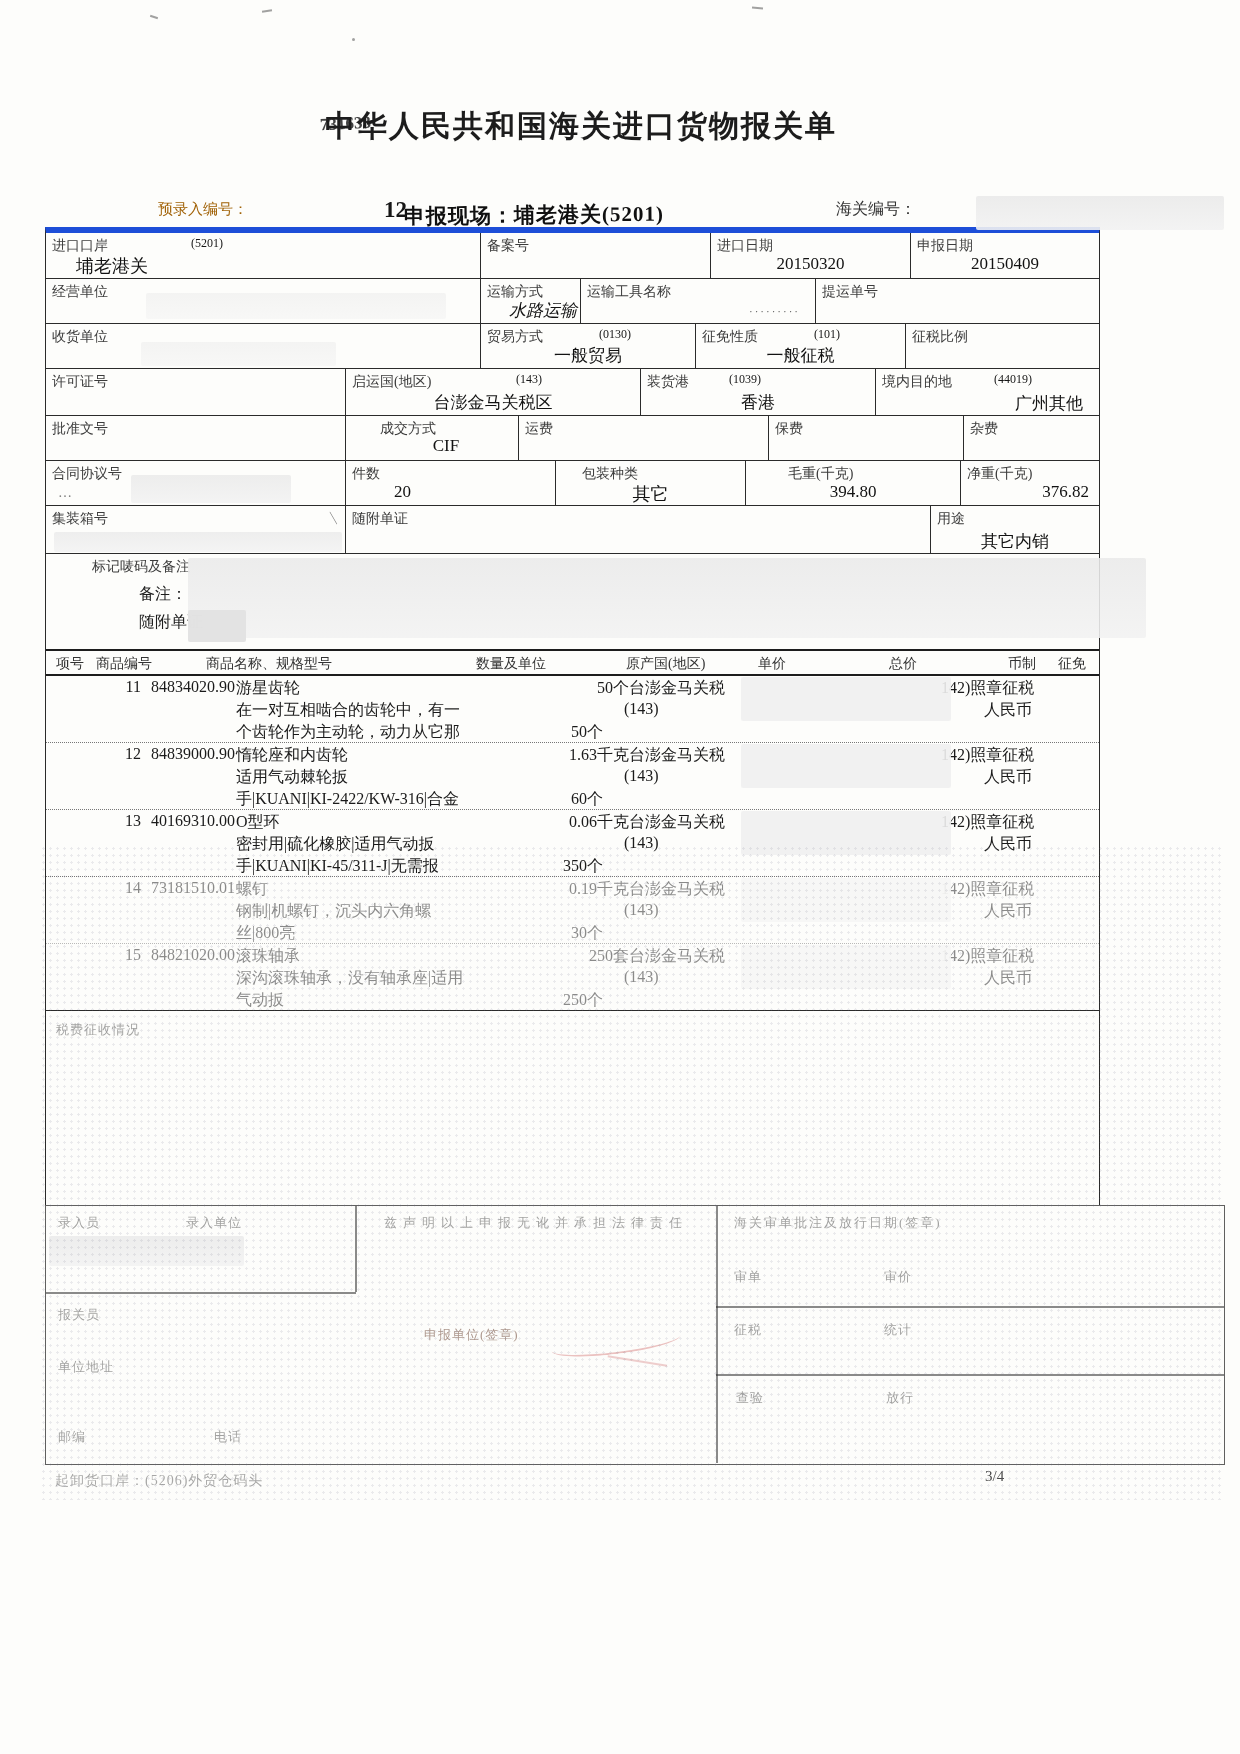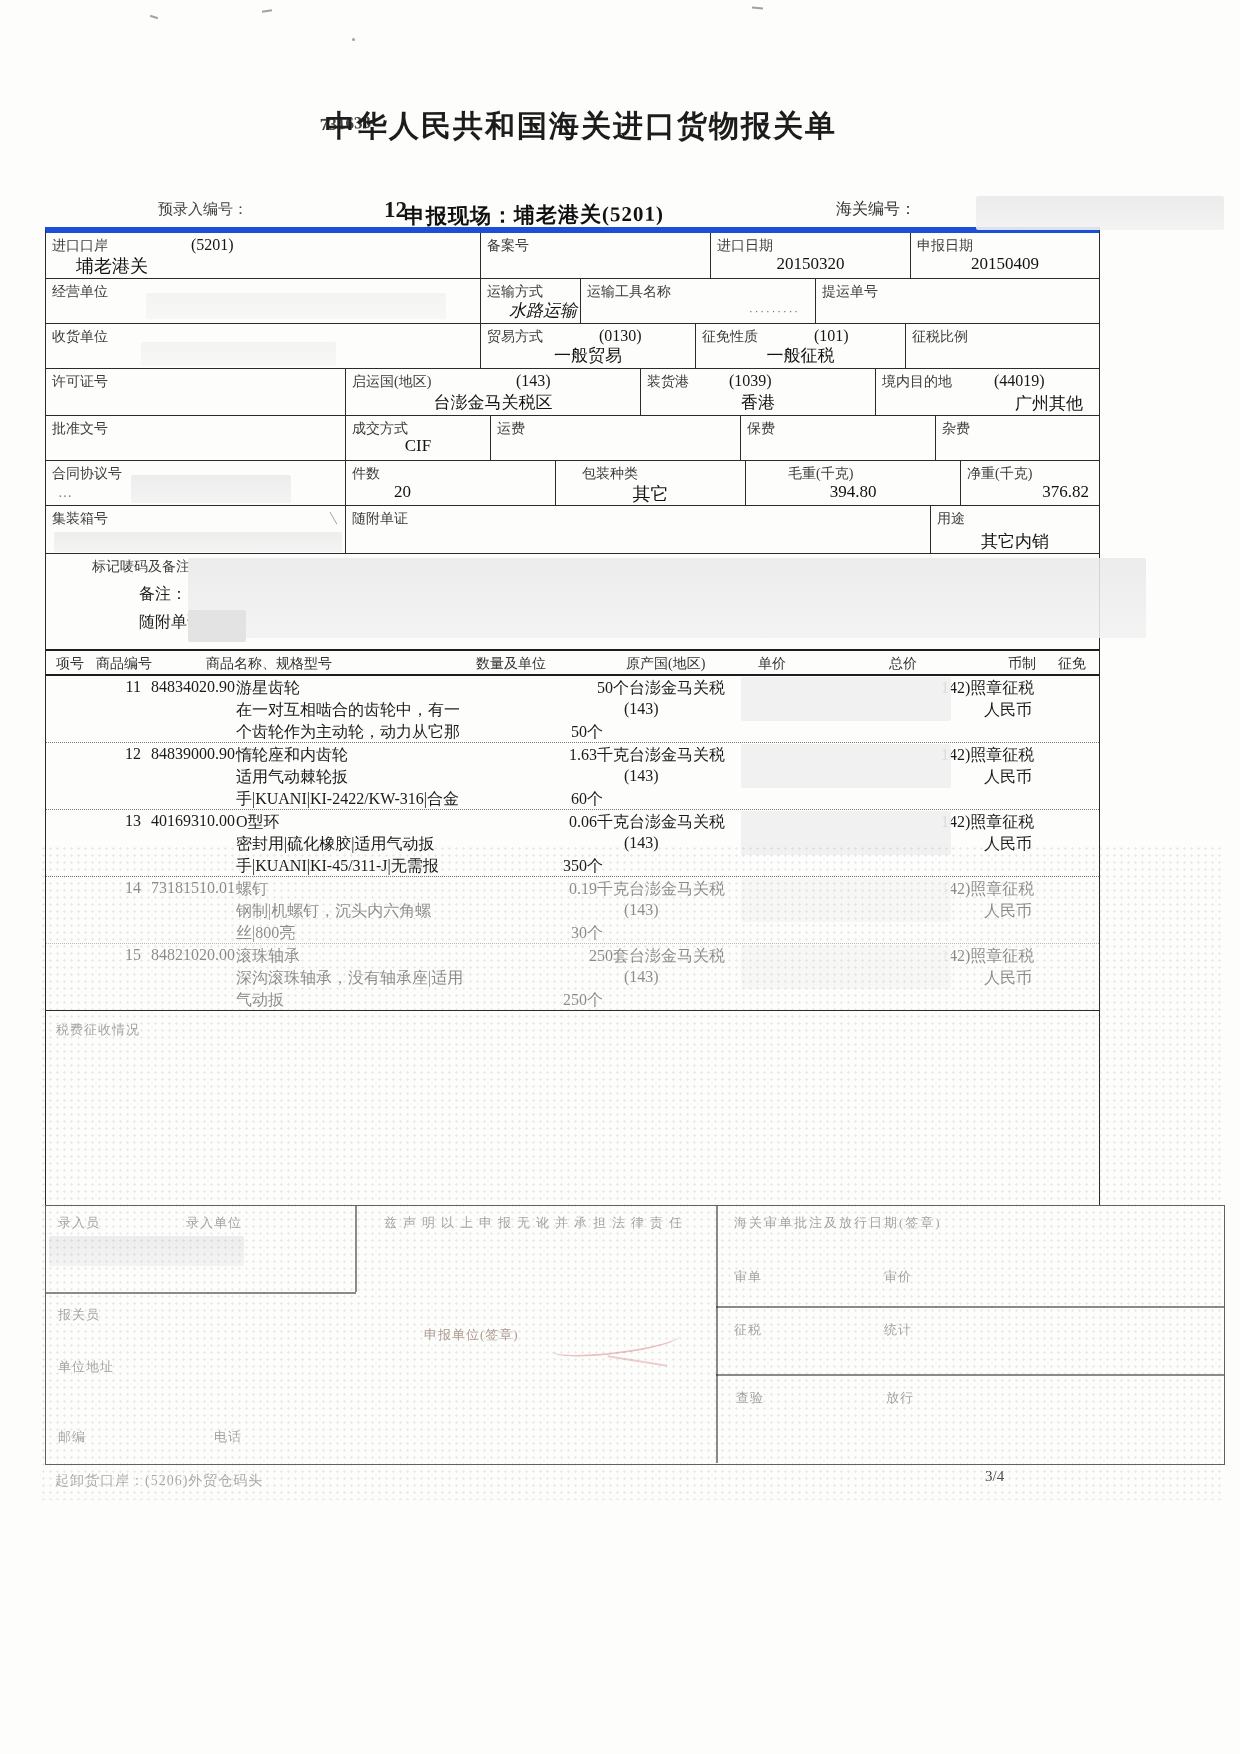--- a/index.html
+++ b/index.html
@@ -18,35 +18,35 @@
   .s4 { left:752px; top:7px; width:11px; height:2px; transform:rotate(4deg); }
   .dotgrid {
     position:absolute; left:40px; top:845px; width:1185px; height:655px;
     background-image:radial-gradient(circle, rgba(120,120,140,.14) 1px, transparent 1.4px);
     background-size:7px 7px; pointer-events:none; z-index:6;
   }
   .redact { position:absolute; background:linear-gradient(#eaeaea,#f2f2f2); border-radius:2px; z-index:3; }
   
   .title { position:absolute; left:325px; top:106px; font-size:30px; font-weight:bold; letter-spacing:2px; color:#1c1c1c; z-index:2; }
   .title-overlay { position:absolute; left:320px; top:114px; font-size:17px; font-weight:bold; color:#222; transform:rotate(-3deg); z-index:3; opacity:.85; }
-  .pre-entry { position:absolute; left:158px; top:200px; font-size:15px; color:#404040; }
+  .pre-entry { position:absolute; left:158px; top:200px; font-size:15px; color:#a16207; }
   .stamp { position:absolute; left:404px; top:201px; font-size:21px; font-weight:bold; color:#101010; letter-spacing:1px; transform:rotate(-0.6deg); z-index:4; }
   .stamp-num { position:absolute; left:384px; top:197px; font-size:23px; font-weight:bold; color:#161616; z-index:5; }
   .customs-label { position:absolute; left:836px; top:199px; font-size:16px; color:#333; }
   .redact-customs { left:976px; top:196px; width:248px; height:34px; opacity:.9; }
   
   .mainbox { position:absolute; left:45px; top:227px; width:1055px; height:978px;
     border:1.6px solid #2a2a2a; border-top:6px solid #1d4ed8; border-bottom:none; z-index:2; }
   .row { display:flex; border-bottom:1.5px solid #2b2b2b; position:relative; }
   .r1{height:46px;} .r2{height:45px;} .r3{height:45px;} .r4{height:47px;}
   .r5{height:45px;} .r6{height:45px;} .r7{height:48px;} .r8{height:95px; border-bottom:none;margin-left:38px;}
   .cell { position:relative; border-right:1.5px solid #2b2b2b; padding:3px 6px; flex:0 0 auto; }
   .cell.last { border-right:none; flex:1 1 auto; }
   .lab { font-size:14px; color:#3c3c3c; }
-  .code { position:absolute; font-size:16px; color:#161616; top:3px; }
+  .code { position:absolute; font-size:12px; color:#161616; top:3px; }
   .val { position:absolute; font-size:17px; color:#121212; white-space:nowrap; }
   .vcenter { left:0; right:0; text-align:center; }
   
   .c-port .code{left:145px;} .c-port .val{left:30px; top:21px; font-size:18px;}
   .c-idate .val{top:21px;} .c-ddate .val{top:21px;}
   .c-tmode .val{left:28px; top:20px;font-style:italic;}
   .dots { position:absolute; left:168px; top:26px; font-size:11px; letter-spacing:2px; color:#555; }
   .c-trade .code{left:118px;} .c-trade .val{top:20px;}
   .c-levyn .code{left:118px;} .c-levyn .val{top:20px;}
   .c-origin .code{left:170px;} .c-origin .val{top:22px;}
@@ -218,21 +218,21 @@
         <span class="lab">境内目的地</span>
         <span class="code">(44019)</span>
         <span class="val">广州其他</span>
       </div>
     </div>
 
     <div class="row r5">
       <div class="cell" style="width:300px;">
         <span class="lab">批准文号</span>
       </div>
-      <div class="cell c-trans" style="width:145px;">
+      <div class="cell c-trans" style="width:145px;margin-left:28px;">
         <span class="lab">成交方式</span>
         <span class="val vcenter">CIF</span>
       </div>
       <div class="cell" style="width:250px;">
         <span class="lab">运费</span>
       </div>
       <div class="cell" style="width:195px;">
         <span class="lab">保费</span>
       </div>
       <div class="cell last">

